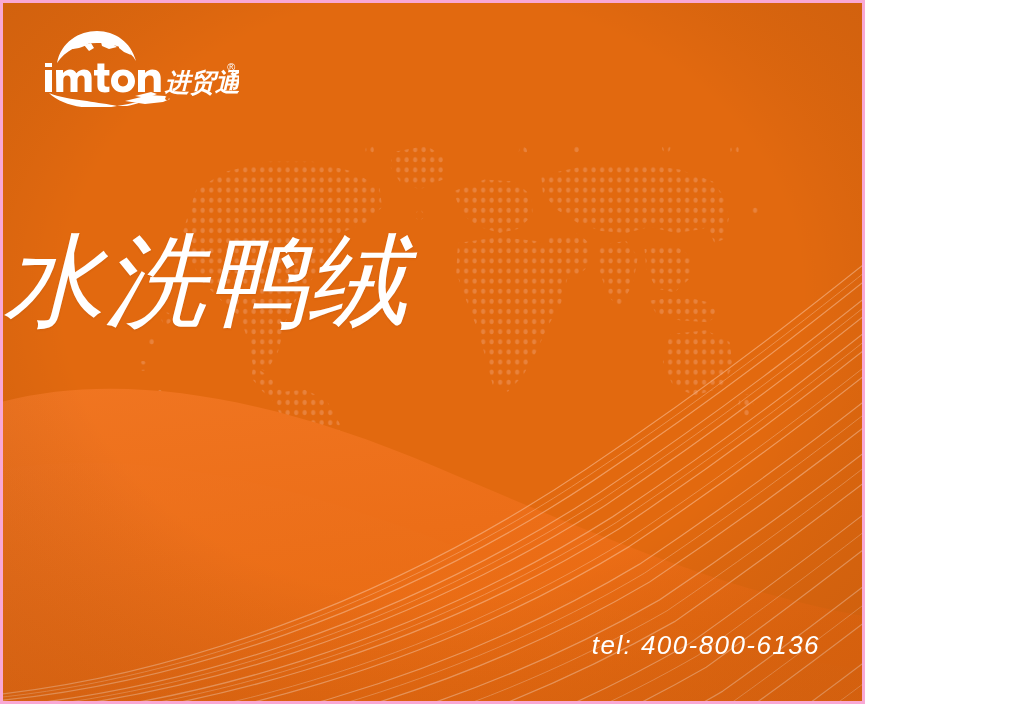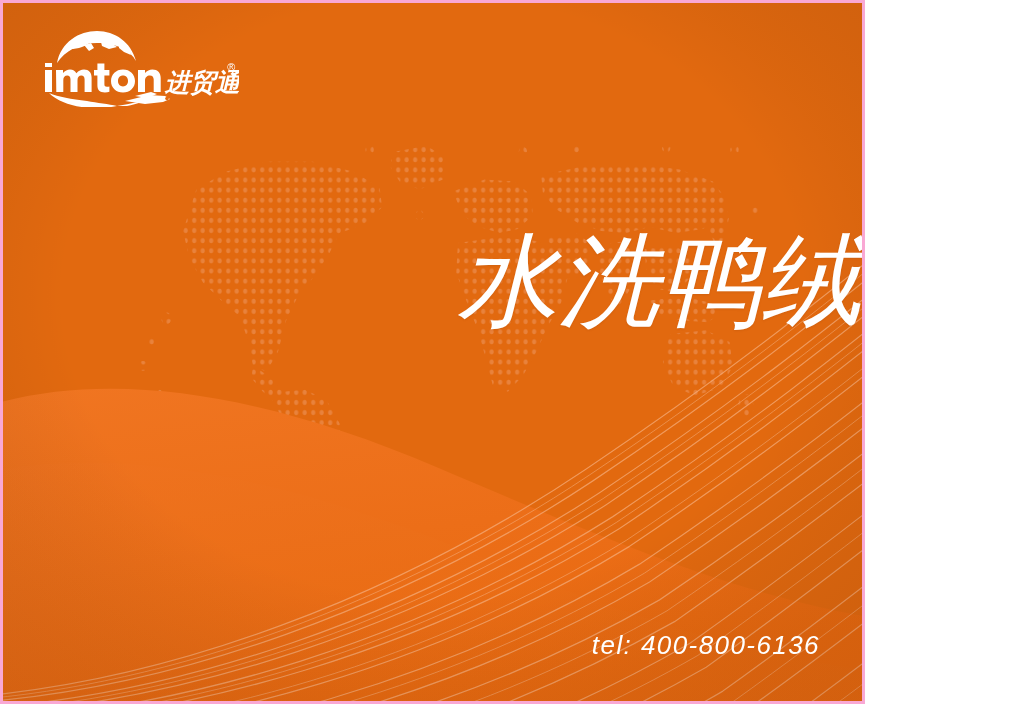--- a/index.html
+++ b/index.html
@@ -47,21 +47,21 @@
     height: 78px;
   }
   .logo svg { display: block; width: 100%; height: 100%; }
 
   
   .headline {
     position: absolute;
     left: 0;
     right: 0;
     top: 228px;
-    text-align: right;
+    text-align: left;
     color: #ffffff;
     line-height: 1.0;
     letter-spacing: 0.02em;
     pointer-events: none;
   }
   .headline .line {
     display: block;
     font-weight: 400;
     text-shadow: 0 1px 2px rgba(140,60,10,0.18);
   }

